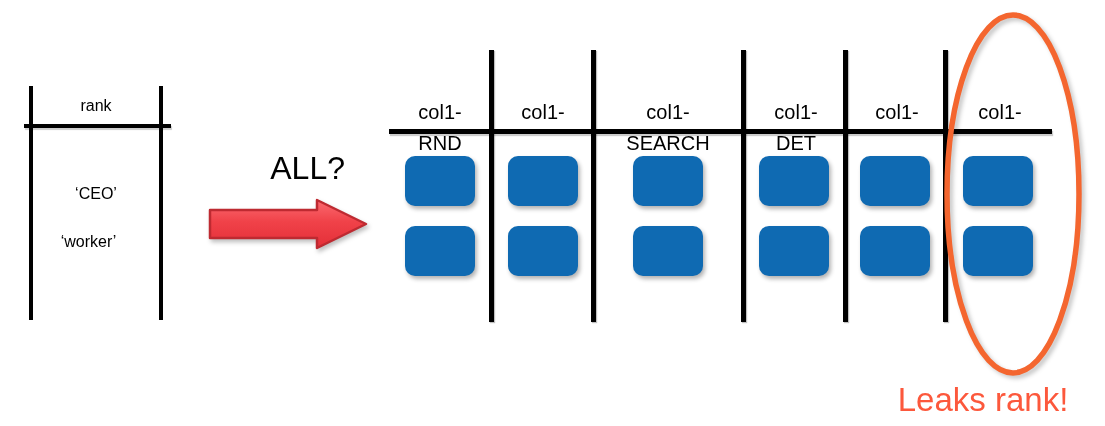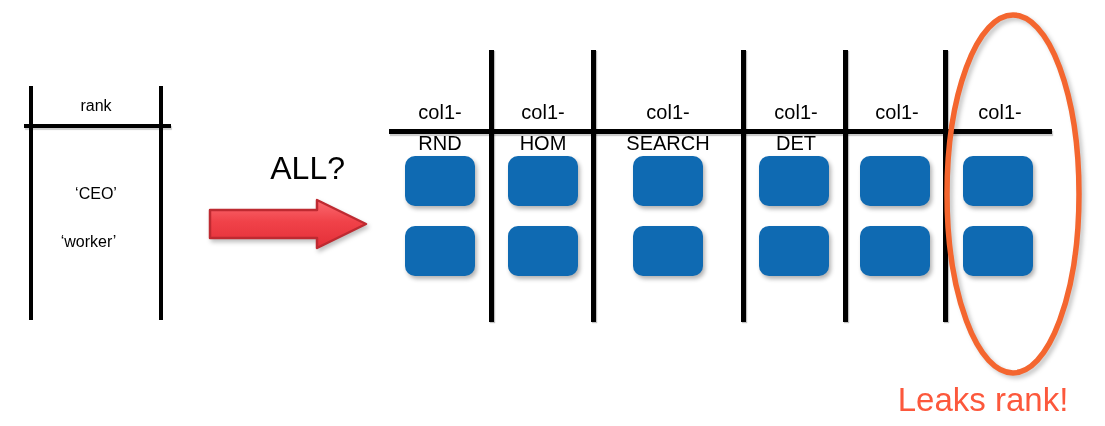--- a/index.html
+++ b/index.html
@@ -62,21 +62,20 @@
   <div class="vline thick" style="left:741px;top:50px;height:272px;"></div>
   <div class="vline thick" style="left:843px;top:50px;height:272px;"></div>
   <div class="vline thick" style="left:943px;top:50px;height:272px;"></div>
 
   <div class="col-hdr" style="left:385px;width:110px;">
     <div>col1-</div>
     <div>RND</div>
   </div>
   <div class="col-hdr" style="left:488px;width:110px;">
     <div>col1-</div>
-    <div>HOM</div>
   </div>
   <div class="col-hdr" style="left:593px;width:150px;">
     <div>col1-</div>
     <div>SEARCH</div>
   </div>
   <div class="col-hdr" style="left:741px;width:110px;">
     <div>col1-</div>
     <div>DET</div>
   </div>
   <div class="col-hdr" style="left:842px;width:110px;">

